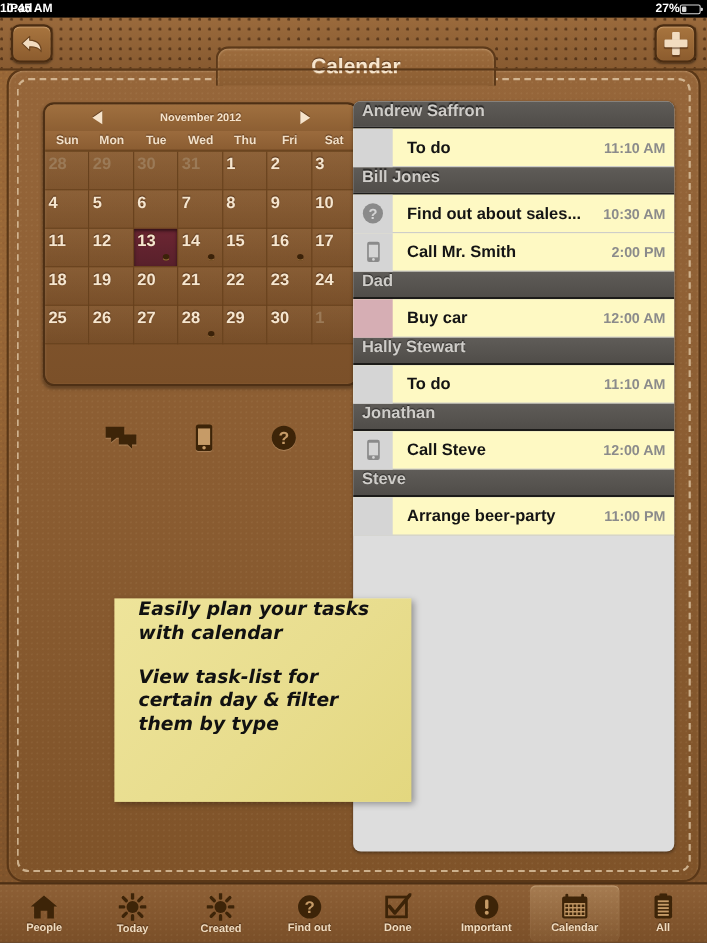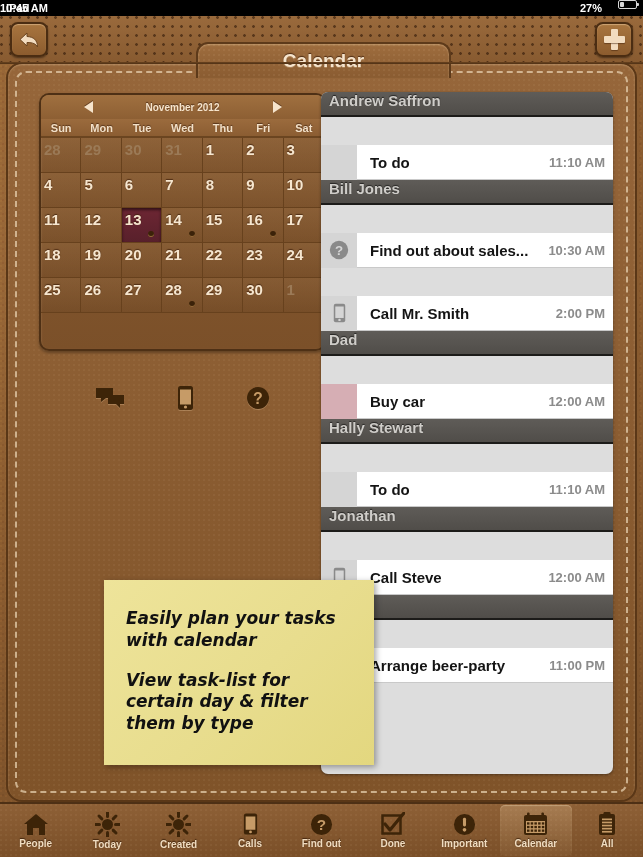--- a/index.html
+++ b/index.html
@@ -42,21 +42,21 @@
     line-height: 16px;
     z-index: 40;
   }
   #statusbar .left { position: absolute; left: 6px; top: 0; font-weight: bold; letter-spacing: .1px; }
   #statusbar .center {
     position: absolute; left: 0; right: 0; text-align: left;
     font-weight: bold;
   }
   #statusbar .right {
     position: absolute; right: 6px; top: 0;
-    display: flex; gap: 16px; height: 16px;
+    display: flex; align-items: center; gap: 0; height: 16px;
     font-weight: bold;
   }
   .battery {
     width: 19px; height: 9px;
     border: 1px solid #d8d8d8;
     border-radius: 2px;
     position: relative;
     padding: 1px;
   }
   .battery::after {
@@ -293,24 +293,23 @@
     color: #cfcdc9;
     font-size: 15px;
     font-weight: bold;
     text-shadow: 0 -1px 1px rgba(0,0,0,.6);
   }
 
   .task-row {
     height: 35px;
     display: flex;
     align-items: center;
-    background: #ffffff;
+    background: #fef9c3;
     border-bottom: 1px solid #c9c9c9;
     cursor: pointer;
-    margin-top: 28px;
   }
   .task-icon {
     width: 36px;
     height: 35px;
     flex: 0 0 36px;
     background: #d5d5d5;
     display: flex;
     align-items: center;
     justify-content: center;
   }
@@ -330,25 +329,25 @@
     padding-right: 8px;
     font-size: 13px;
     color: #8b8b8b;
     font-weight: bold;
     text-align: center;
   }
 
   
   #sticky-note {
     position: absolute;
-    left: 96px; top: 516px;
+    left: 96px; top: 480px;
     width: 270px; height: 185px;
     background: linear-gradient(135deg, #eee49a 0%, #e8dd8e 55%, #e3d77f 100%);
     box-shadow: 2px 2px 6px rgba(0,0,0,.35);
-    padding: 28px 16px 0 22px;
+    padding: 0 16px 0 22px;
     z-index: 20;
   }
   #sticky-note p {
     font-family: "DejaVu Sans", sans-serif;
     font-style: italic;
     font-weight: bold;
     font-size: 17px;
     line-height: 1.28;
     color: #111;
   }
@@ -684,28 +683,20 @@
           <line x1="20.5" y1="12.5" x2="24.5" y2="12.5" stroke="#3d2408" stroke-width="3" stroke-linecap="round"></line>
           <line x1="18.15685424949238" y1="18.15685424949238" x2="20.98528137423857" y2="20.985281374238568" stroke="#3d2408" stroke-width="3" stroke-linecap="round"></line>
           <line x1="12.5" y1="20.5" x2="12.5" y2="24.5" stroke="#3d2408" stroke-width="3" stroke-linecap="round"></line>
           <line x1="6.84314575050762" y1="18.15685424949238" x2="4.0147186257614305" y2="20.98528137423857" stroke="#3d2408" stroke-width="3" stroke-linecap="round"></line>
           <line x1="4.5" y1="12.500000000000002" x2="0.5" y2="12.500000000000002" stroke="#3d2408" stroke-width="3" stroke-linecap="round"></line>
           <line x1="6.8431457505076185" y1="6.84314575050762" x2="4.014718625761429" y2="4.0147186257614305" stroke="#3d2408" stroke-width="3" stroke-linecap="round"></line>
           <line x1="12.499999999999998" y1="4.5" x2="12.499999999999998" y2="0.5" stroke="#3d2408" stroke-width="3" stroke-linecap="round"></line>
           <line x1="18.15685424949238" y1="6.8431457505076185" x2="20.985281374238568" y2="4.014718625761429" stroke="#3d2408" stroke-width="3" stroke-linecap="round"></line>
         </svg>
         <span>Created</span>
-      </div>
-      <div class="tab">
-        <svg width="15" height="24" viewBox="0 0 17 26">
-          <rect x="1" y="1" width="15" height="24" rx="2.5" fill="#3d2408"></rect>
-          <rect x="3" y="4.5" width="11" height="15" fill="#c69b67"></rect>
-          <circle cx="8.5" cy="22" r="1.6" fill="#c69b67"></circle>
-        </svg>
-        <span>Calls</span>
       </div>
       <div class="tab">
         <svg width="23" height="23" viewBox="0 0 24 24">
           <circle cx="12" cy="12" r="11" fill="#3d2408"></circle>
           <text x="12" y="18" text-anchor="middle" font-family="Liberation Sans, sans-serif" font-size="16" font-weight="bold" fill="#c69b67">?</text>
         </svg>
         <span>Find out</span>
       </div>
       <div class="tab">
         <svg width="24" height="24" viewBox="0 0 24 24">

